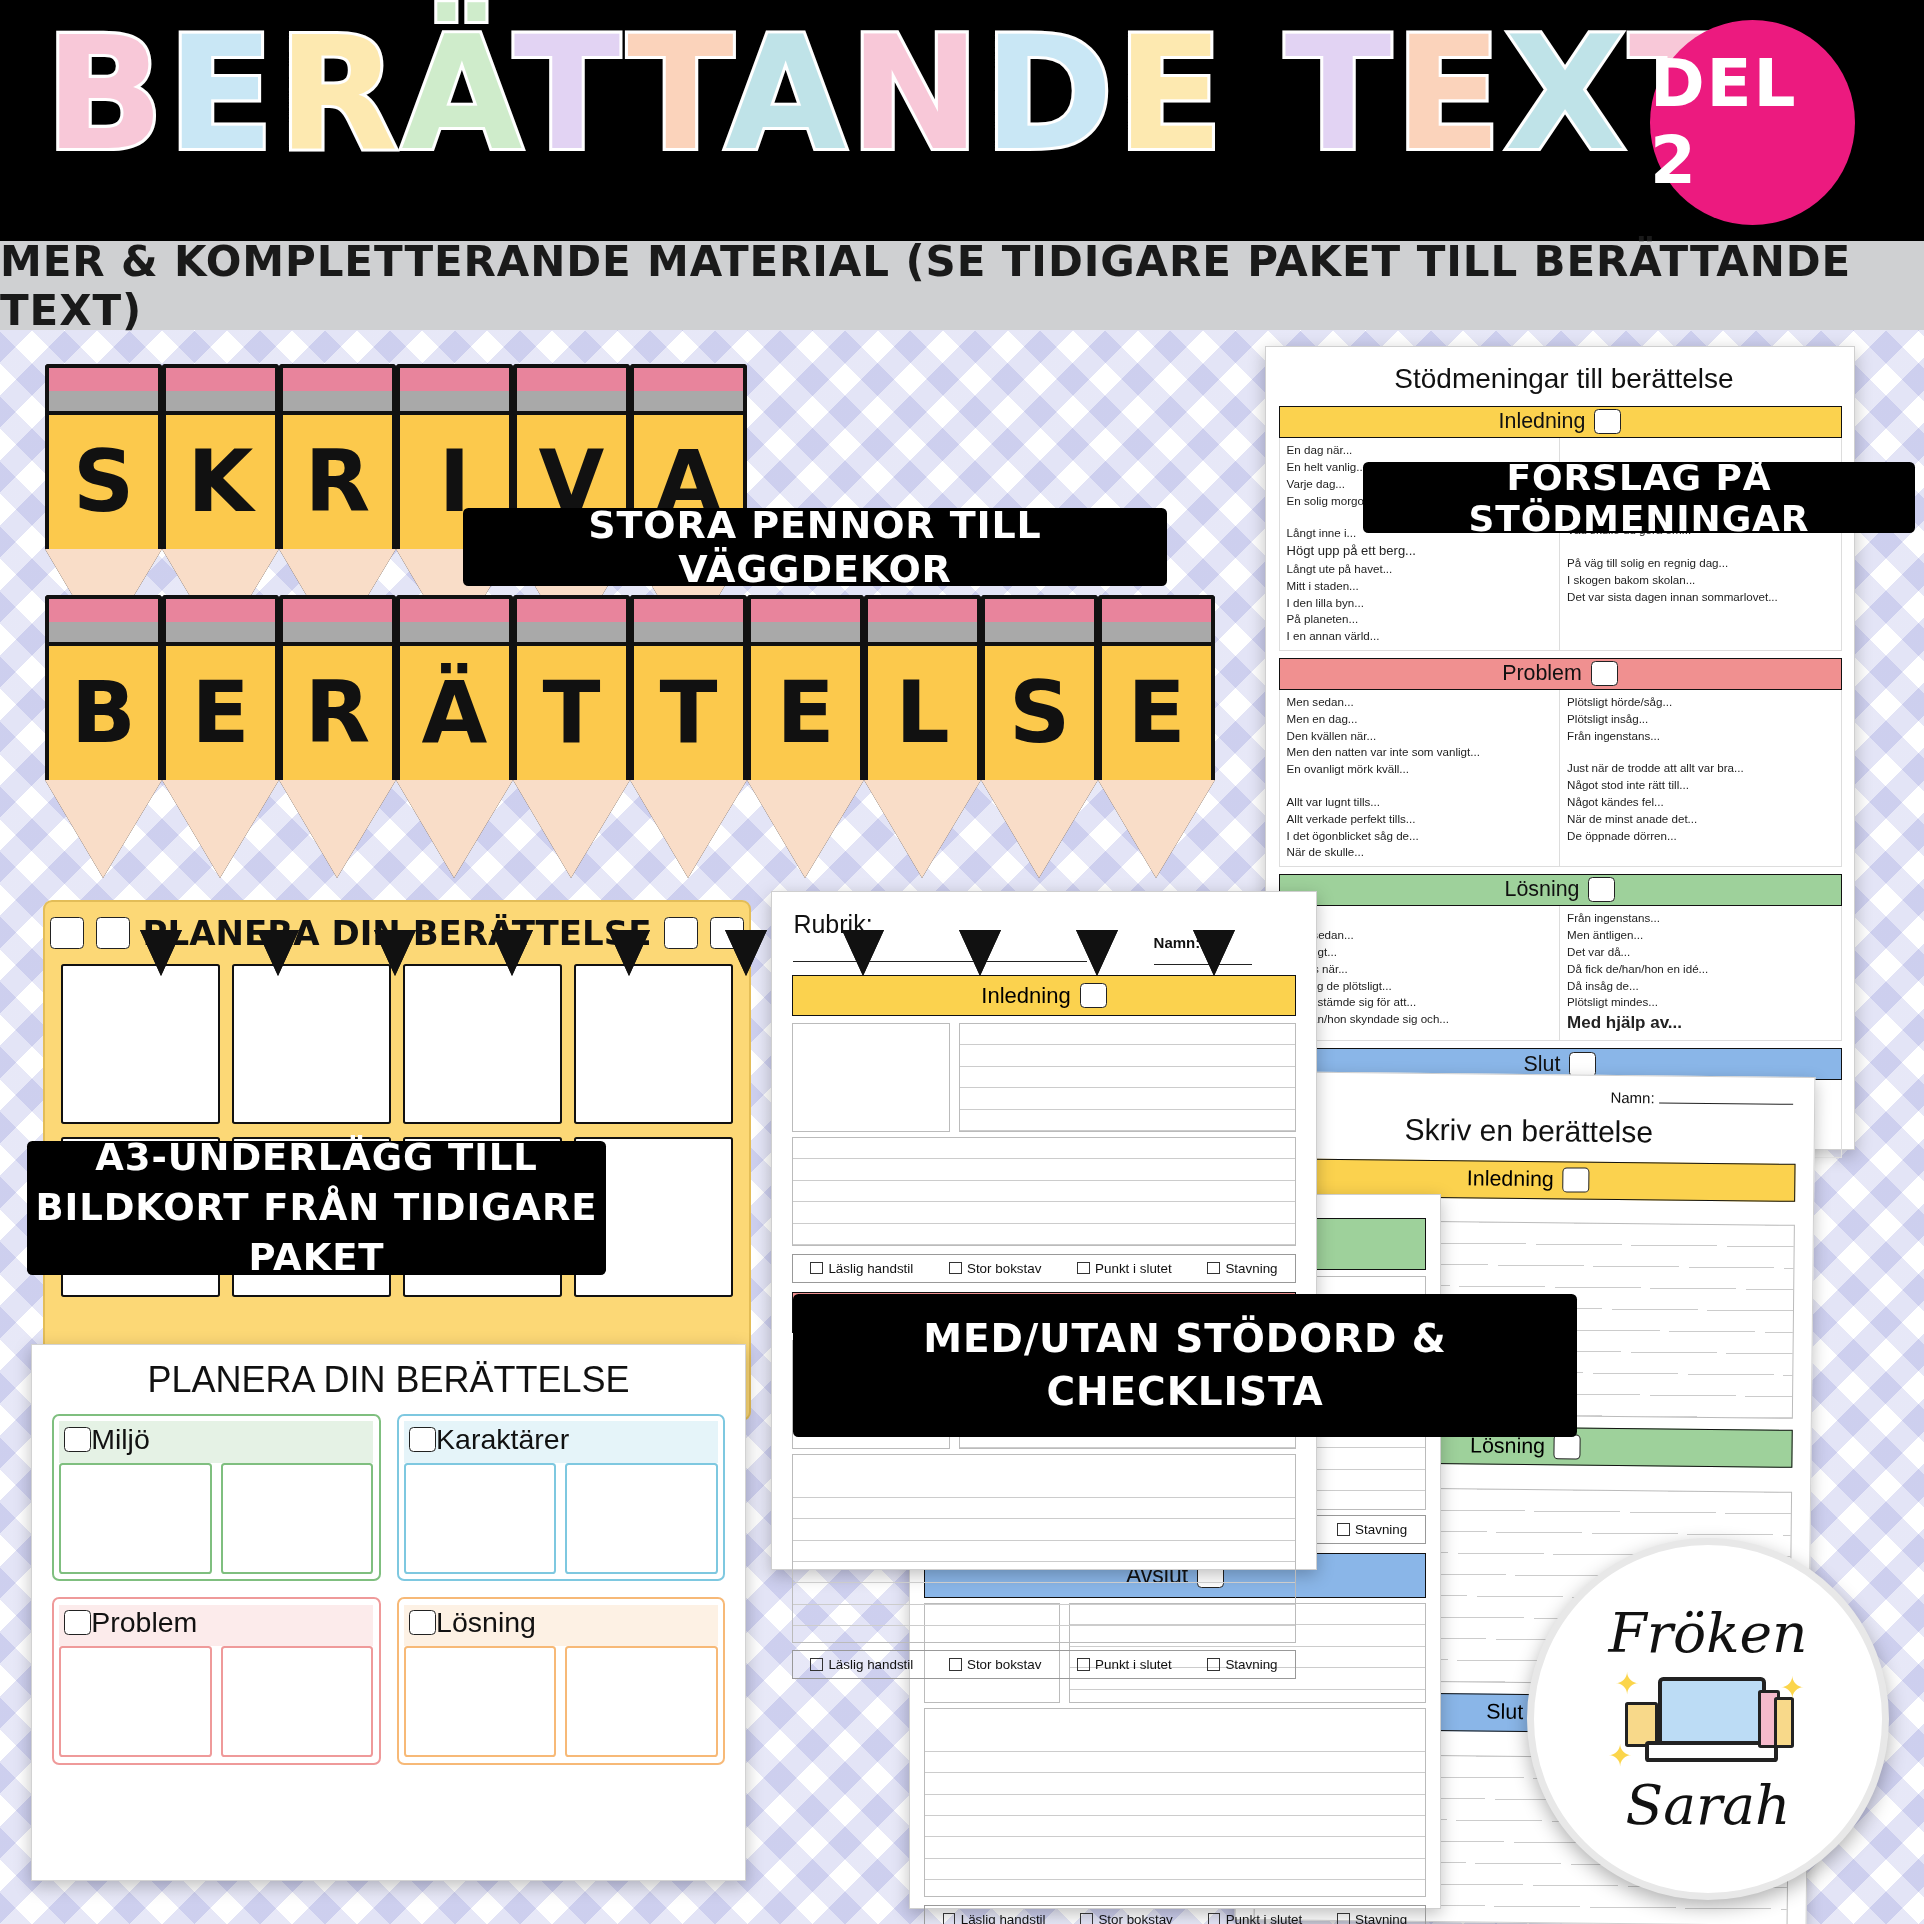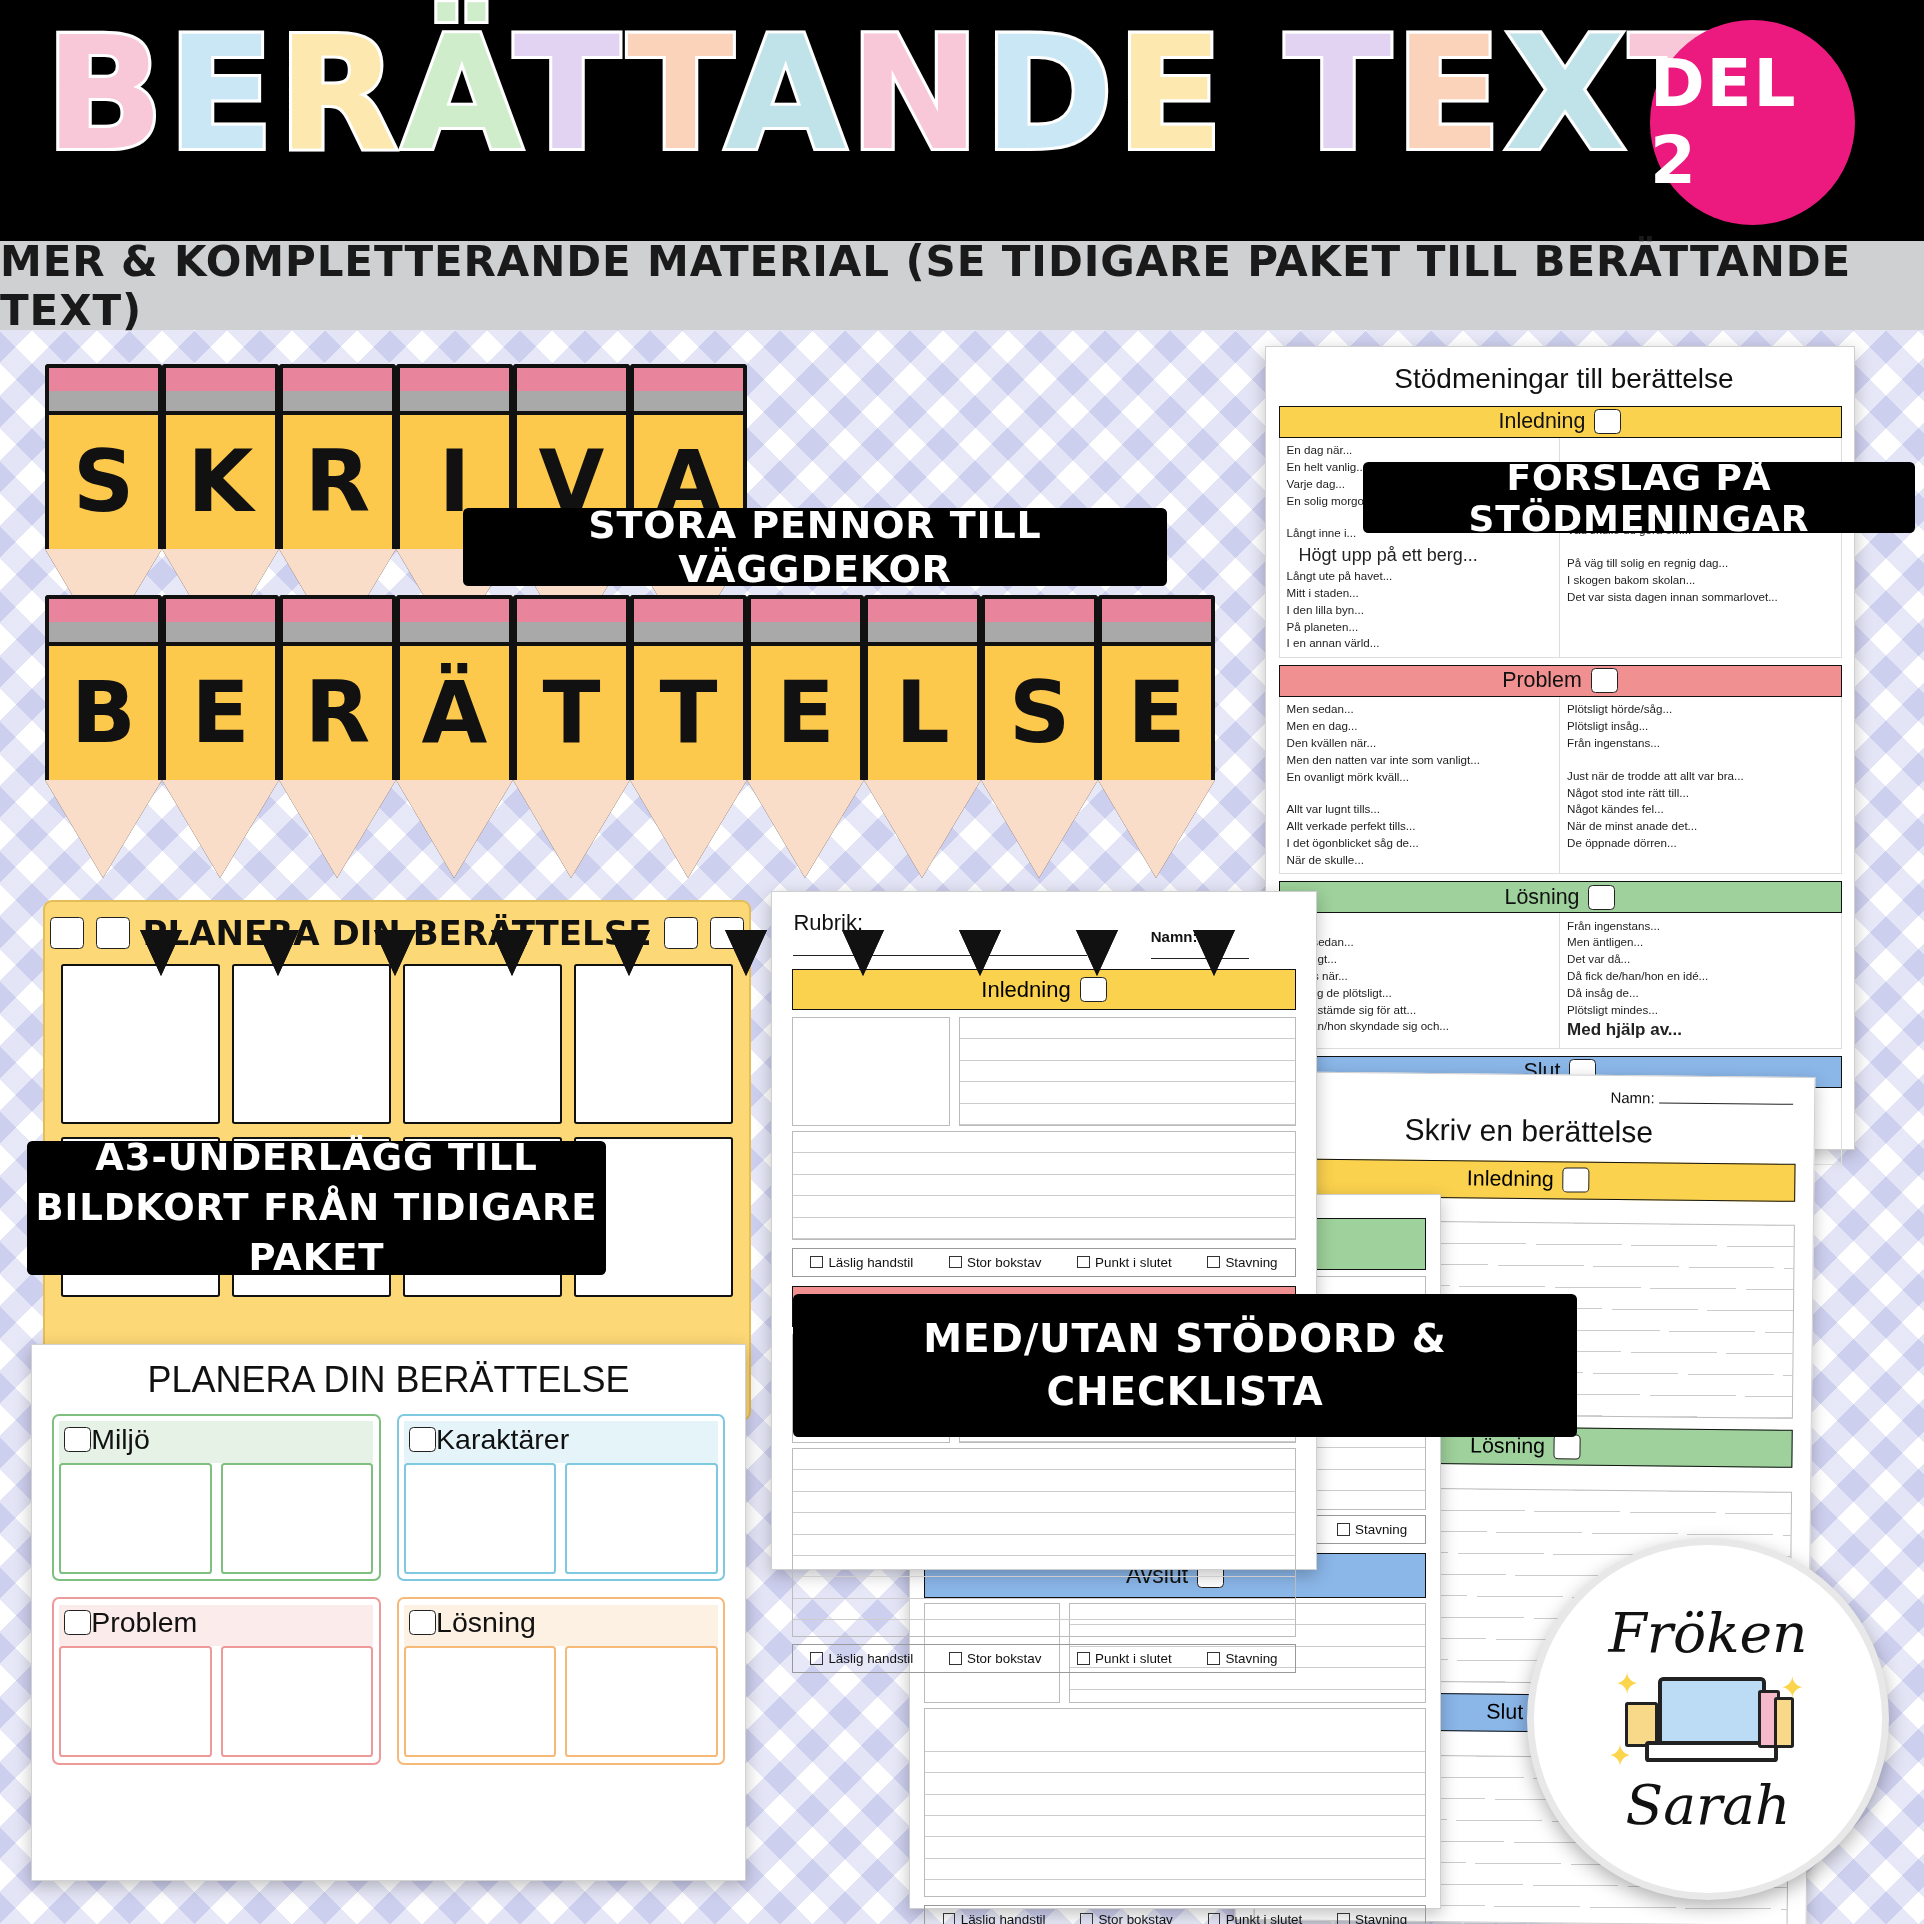--- a/index.html
+++ b/index.html
@@ -130,21 +130,21 @@
           <span class="ic small"></span>
         </div>
         <div style="display: grid; grid-template-columns: 1fr 1fr; border-right: 0.9px solid rgb(221, 221, 221); border-bottom: 0.9px solid rgb(221, 221, 221); border-left: 0.9px solid rgb(221, 221, 221); border-image: initial; border-top: none;">
           <div style="padding: 4.5px 7.1px; border-right: 0.9px solid rgb(221, 221, 221);">
             <div style="font-size: 11.6px; color: rgb(34, 34, 34); line-height: 1.45; min-height: 16px;">En dag när...</div>
             <div style="font-size: 11.6px; color: rgb(34, 34, 34); line-height: 1.45; min-height: 16px;">En helt vanlig...</div>
             <div style="font-size: 11.6px; color: rgb(34, 34, 34); line-height: 1.45; min-height: 16px;">Varje dag...</div>
             <div style="font-size: 11.6px; color: rgb(34, 34, 34); line-height: 1.45; min-height: 16px;">En solig morgon...</div>
             <div style="font-size: 11.6px; color: rgb(34, 34, 34); line-height: 1.45; min-height: 16px;"></div>
             <div style="font-size: 11.6px; color: rgb(34, 34, 34); line-height: 1.45; min-height: 16px;">Långt inne i...</div>
-            <div style="font-size: 18px; color: rgb(34, 34, 34); line-height: 1.45; min-height: 16px; margin-left: 12px;">Högt upp på ett berg...</div>
+            <div style="font-size: 13px; color: rgb(34, 34, 34); line-height: 1.45; min-height: 16px;">Högt upp på ett berg...</div>
             <div style="font-size: 11.6px; color: rgb(34, 34, 34); line-height: 1.45; min-height: 16px;">Långt ute på havet...</div>
             <div style="font-size: 11.6px; color: rgb(34, 34, 34); line-height: 1.45; min-height: 16px;">Mitt i staden...</div>
             <div style="font-size: 11.6px; color: rgb(34, 34, 34); line-height: 1.45; min-height: 16px;">I den lilla byn...</div>
             <div style="font-size: 11.6px; color: rgb(34, 34, 34); line-height: 1.45; min-height: 16px;">På planeten...</div>
             <div style="font-size: 11.6px; color: rgb(34, 34, 34); line-height: 1.45; min-height: 16px;">I en annan värld...</div>
           </div>
           <div style="padding: 4.5px 7.1px;">
             <div style="font-size: 11.6px; color: rgb(34, 34, 34); line-height: 1.45; min-height: 16px;"></div>
             <div style="font-size: 11.6px; color: rgb(34, 34, 34); line-height: 1.45; min-height: 16px;"></div>
             <div style="font-size: 11.6px; color: rgb(34, 34, 34); line-height: 1.45; min-height: 16px;"></div>
@@ -315,21 +315,21 @@
         <div style="display: flex; align-items: center; gap: 5.3px;">
           <span style="display:inline-block;width:10.7px;height:10.7px;border:1.3px solid #333;"></span>
           <span>Stavning</span>
         </div>
       </div>
     </div>
 </div>
 
 <div class="sheet" style="left:771px;top:891px;width:544px;height:677px;">
   <div style="display:flex;align-items:flex-end;justify-content:space-between;padding:18px 21.4px 7.1px 21.4px;">
-    <div style="font-size:22px;color:#111;">
+    <div style="font-size:25px;color:#111;">
       <span>Rubrik:</span>
       <span style="display:inline-block;width:294px;border-bottom:1.8px solid #222;"></span>
     </div>
     <div style="font-size:15px;color:#111;font-weight:bold;">
       <span>Namn:</span>
       <span style="display:inline-block;width:98px;border-bottom:1.3px solid #222;"></span>
     </div>
   </div>
   <div id="paper-front-body" style="padding:0 19.6px;">
       <div style="background: rgb(251, 210, 78); border: 1.8px solid rgb(17, 17, 17); height: 39px; display: flex; align-items: center; justify-content: center; gap: 9px; font-size: 22px; margin-bottom: 7.1px;">

